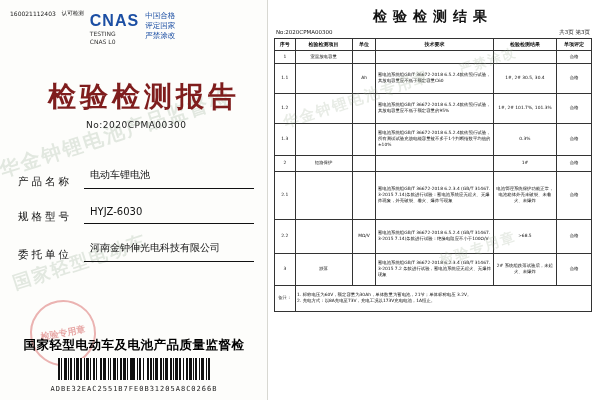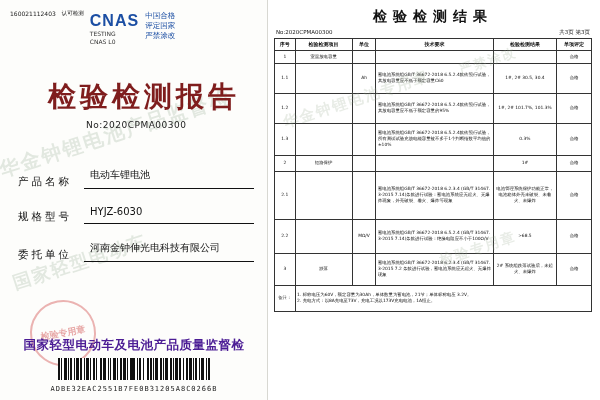--- a/index.html
+++ b/index.html
@@ -63,21 +63,21 @@
   .fields { position:absolute; top:168px; left:18px; width:236px; }
   .field-row { display:flex; align-items:flex-end; margin-bottom:17px; }
   .field-label { width:66px; font-size:10.5px; color:#111; letter-spacing:3px; }
   .field-value {
     flex:1; font-size:10px; color:#111; padding-left:6px; padding-bottom:6px;
     border-bottom:1px solid #111; white-space:nowrap; overflow:hidden;
   }
 
   .footer-org {
     position:absolute; bottom:46px; left:8px; width:252px;
-    font-size:12.5px; font-weight:bold; color:#4c1d95; letter-spacing:0.5px;
+    font-size:12.5px; font-weight:bold; color:#000000; letter-spacing:0.5px;
     text-align:center;
   }
   .barcode { position:absolute; bottom:20px; left:58px; width:152px; height:22px; display:flex; }
   .barcode i { display:block; height:100%; background:#111; }
   .barcode-num {
     position:absolute; bottom:7px; left:0; width:268px; text-align:center;
     font-size:7px; letter-spacing:1px; color:#222;
     font-family:"DejaVu Sans Mono", monospace;
   }
 

